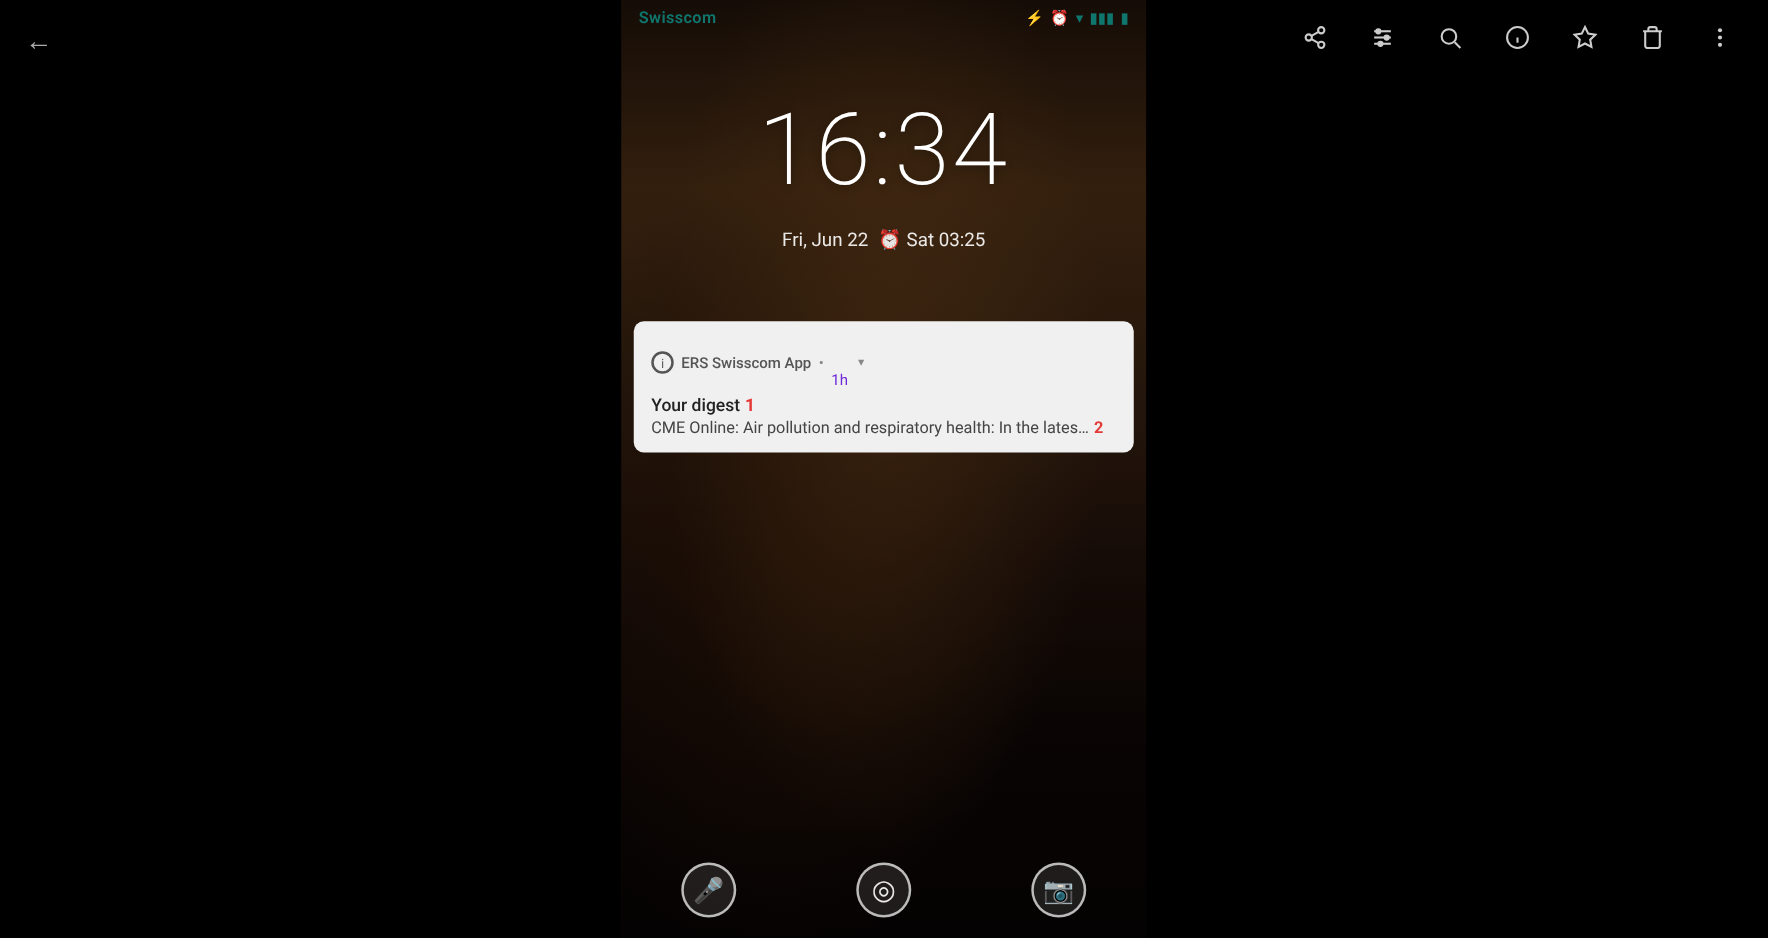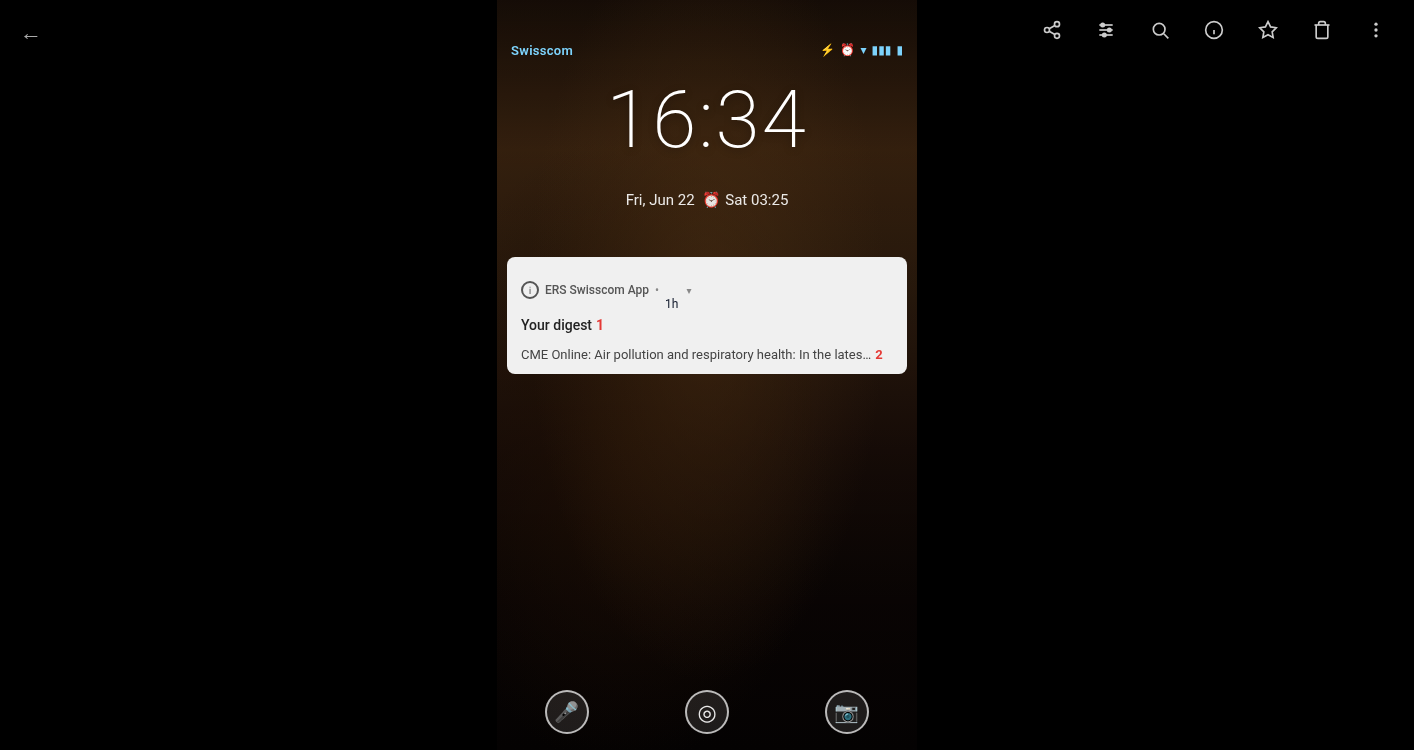--- a/index.html
+++ b/index.html
@@ -65,24 +65,23 @@
       position: absolute;
       top: 0;
       left: 0;
       right: 0;
       height: 28px;
       display: flex;
       align-items: center;
       justify-content: space-between;
       padding: 4px 14px;
       z-index: 10;
-      color: #7dd3fc;
+      color: #0f766e;
       font-size: 13px;
       font-weight: 500;
-      margin-top: 36px;
     }
 
     .status-bar-left {
       font-size: 13px;
       font-weight: 600;
       letter-spacing: 0.3px;
     }
 
     .status-bar-right {
       display: flex;
@@ -100,33 +99,32 @@
     .clock-area {
       position: absolute;
       top: 80px;
       left: 0;
       right: 0;
       display: flex;
       flex-direction: column;
       align-items: center;
       z-index: 10;
       color: #fff;
-      gap: 23px;
     }
 
     .clock-time {
       font-size: 80px;
       font-weight: 200;
       letter-spacing: 2px;
       line-height: 1;
       text-shadow: 0 2px 8px rgba(0,0,0,0.3);
     }
 
     .clock-date {
-      margin-top: 8px;
+      margin-top: 23px;
       font-size: 15px;
       font-weight: 400;
       color: rgba(255,255,255,0.9);
       display: flex;
       align-items: flex-start;
       gap: 8px;
     }
 
     .alarm-info {
       display: flex;
@@ -172,21 +170,21 @@
       font-weight: 500;
     }
 
     .notification-dot {
       font-size: 12px;
       color: #888;
     }
 
     .notification-time {
       font-size: 12px;
-      color: #0f172a;
+      color: #6d28d9;
       margin-top: 28px;
     }
 
     .notification-expand {
       font-size: 10px;
       color: #888;
       margin-left: 2px;
     }
 
     .notification-title {
@@ -204,21 +202,21 @@
       font-weight: 700;
       font-size: 14px;
     }
 
     .notification-body {
       font-size: 13px;
       color: #444;
       display: flex;
       align-items: center;
       gap: 4px;
-      margin-top: 14px;
+      margin-top: 2px;
     }
 
     .notification-body-badge {
       color: #e53935;
       font-weight: 700;
       font-size: 13px;
     }
 
     
     .bottom-bar {

